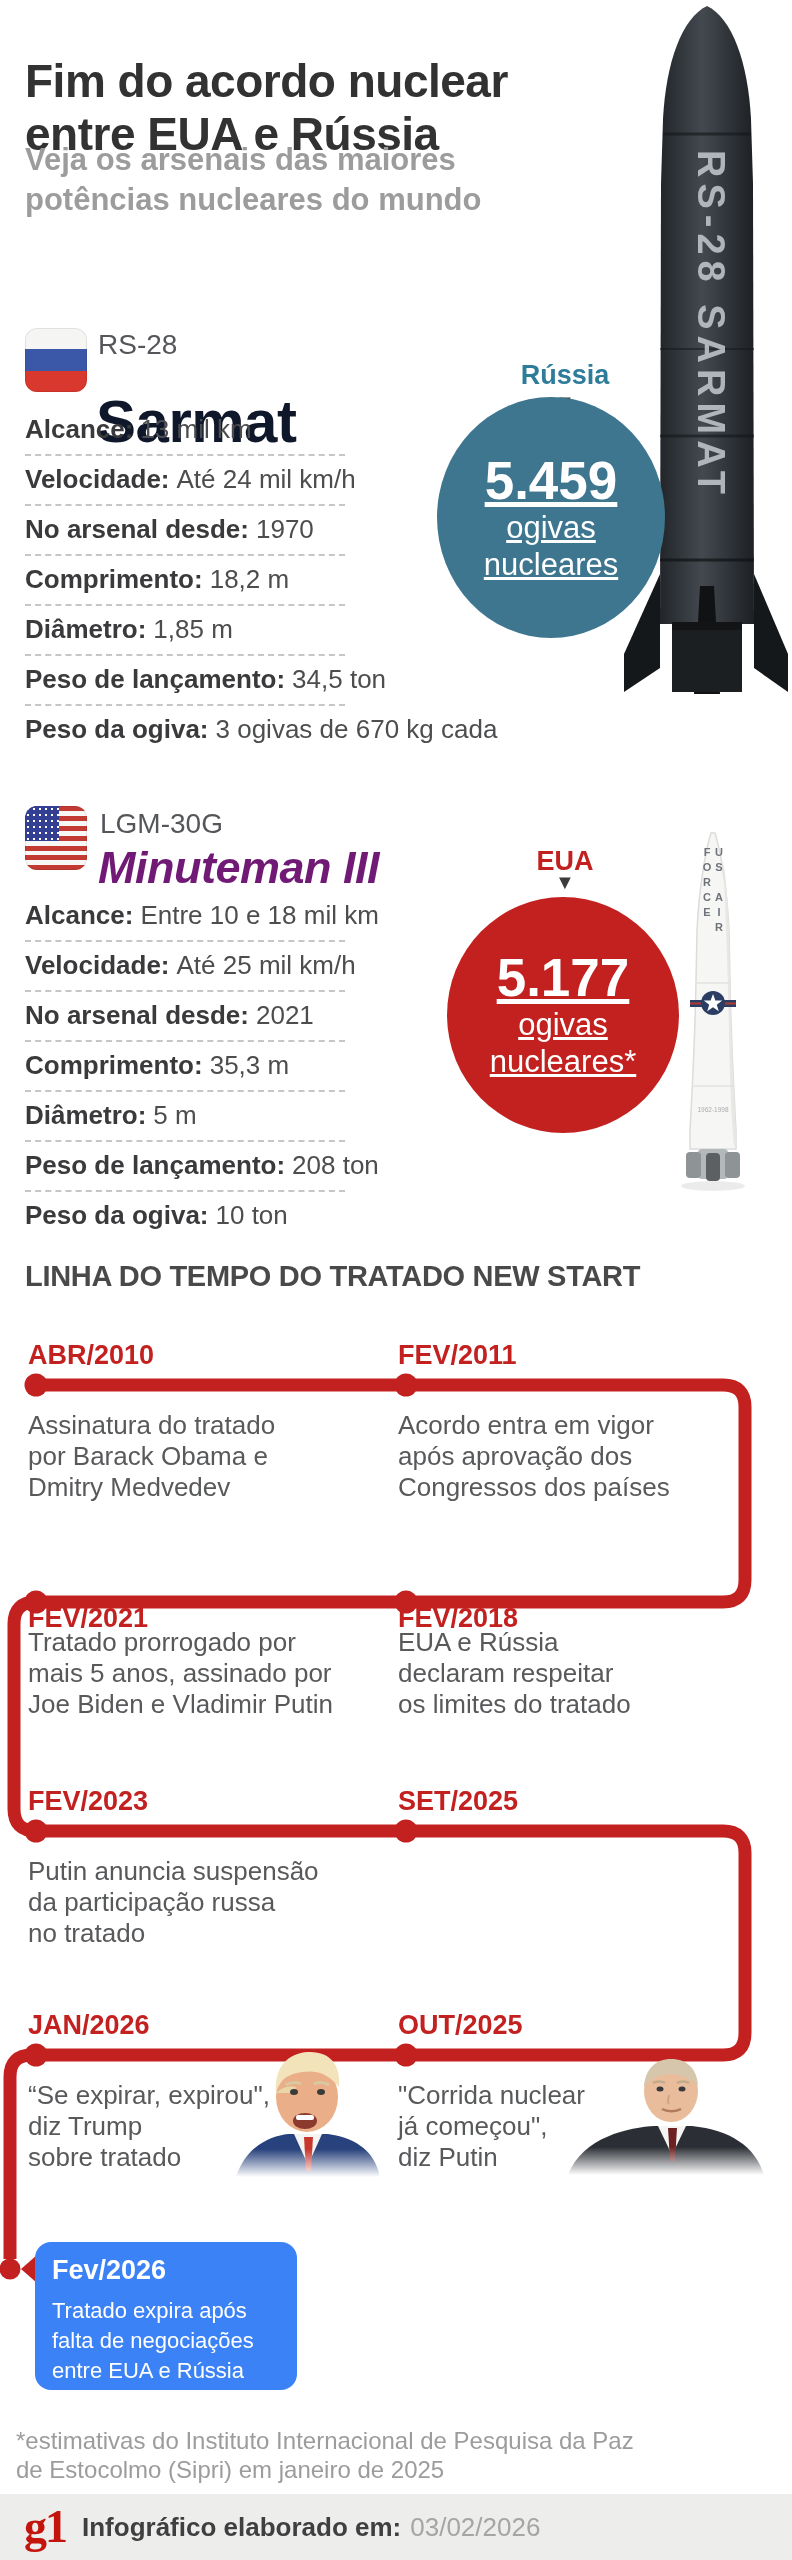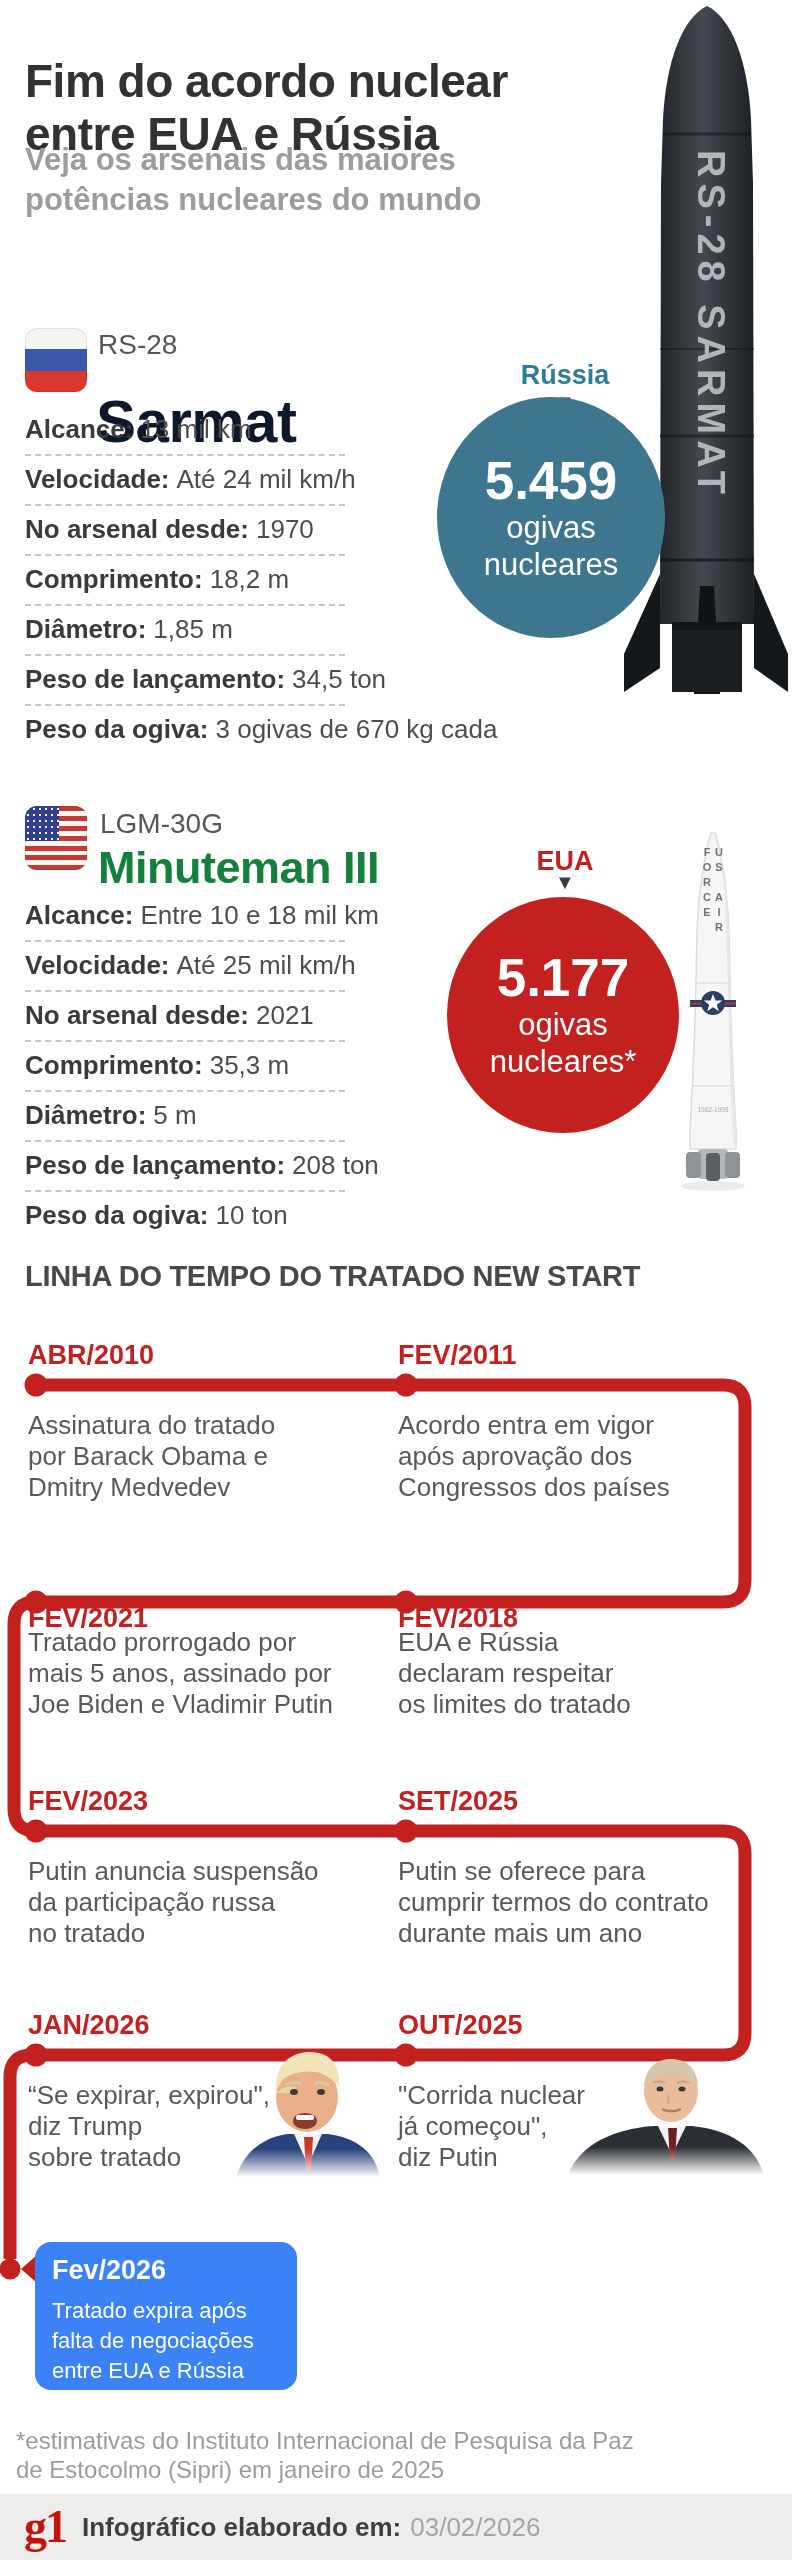--- a/index.html
+++ b/index.html
@@ -14,35 +14,35 @@
   .flag{width:62px;height:64px;border-radius:12px;overflow:hidden;box-shadow:inset 0 0 0 1px rgba(0,0,0,.08);}
   .flag-ru{left:25px;top:328px;background:linear-gradient(180deg,#f5f5f3 0 33.4%,#3b57a8 33.4% 66.7%,#d8382d 66.7% 100%);}
   .flag-us{left:25px;top:806px;background:repeating-linear-gradient(180deg,#c23a31 0 4.95px,#f7f7f5 4.95px 9.9px);}
   .flag-us .canton{position:absolute;left:0;top:0;width:34px;height:35px;background-color:#333f92;
       background-image:radial-gradient(circle,#ffffff 0.9px,transparent 1.1px);background-size:6px 6px;}
   .code{font-size:28px;color:#54565a;}
   .code-ru{left:98px;top:329px;}
   .code-us{left:100px;top:808px;}
   .mname{font-weight:bold;letter-spacing:-0.5px;}
   .name-ru{left:96px;top:364px;font-size:60px;color:#0f172a;margin-top:23px;}
-  .name-us{left:98px;top:842px;font-size:45px;color:#15803d;}
+  .name-us{left:98px;top:842px;font-size:45px;color:#701a75;font-style:italic;}
   
   .stats{left:25px;width:320px;}
   .stats-ru{top:406px;} .stats-us{top:892px;}
   .stat-row{padding:8px 0 9px 0;border-bottom:2px dashed #c6c6c6;font-size:26px;white-space:nowrap;color:#4c4d4f;}
   .stat-row.last{border-bottom:none;}
   .stat-row b{color:#3a3a3c;margin-right:7px;}
   
   .country-label{width:150px;text-align:center;font-size:27px;font-weight:bold;}
   .cl-ru{left:490px;top:360px;color:#2d7c99;}
   .cl-us{left:490px;top:846px;color:#c32120;}
   .pointer{width:150px;text-align:center;font-size:20px;color:#3b3b3b;line-height:20px;}
   .pt-ru{left:490px;top:392px;} .pt-us{left:490px;top:872px;}
   .bubble{border-radius:50%;display:flex;flex-direction:column;align-items:center;justify-content:center;
-          color:#fff;text-align:center;z-index:3;}
+          color:#fff;text-align:center;z-index:3;text-decoration:underline;}
   .bubble .num{font-size:53px;font-weight:bold;line-height:56px;}
   .bubble .cap{font-size:31px;line-height:37px;white-space:pre-line;}
   .bub-ru{left:437px;top:397px;width:228px;height:241px;background:#3e7690;}
   .bub-us{left:447px;top:897px;width:232px;height:236px;background:#c32120;}
   
   .missile{z-index:1;}
   .sarmat-label{left:732px;top:150px;width:430px;transform:rotate(90deg);transform-origin:0 0;
       font-size:38px;font-weight:bold;letter-spacing:6px;color:rgba(188,194,197,.9);white-space:nowrap;z-index:2;}
   .usaf-letters{left:701px;top:846px;height:170px;writing-mode:vertical-rl;text-orientation:upright;
       font-size:11px;font-weight:bold;letter-spacing:3px;color:#6f747a;z-index:2;}
@@ -200,23 +200,20 @@
   <div class="abs tl-date c2 d2">FEV/2018</div>
   <div class="abs tl-text c2 t2">EUA e Rússia
 declaram respeitar
 os limites do tratado</div>
 
   <div class="abs tl-date c1 d3">FEV/2023</div>
   <div class="abs tl-text c1 t3">Putin anuncia suspensão
 da participação russa
 no tratado</div>
   <div class="abs tl-date c2 d3">SET/2025</div>
-  <div class="abs tl-text c2 t3">Putin se oferece para
-cumprir termos do contrato
-durante mais um ano</div>
 
   <div class="abs tl-date c1 d4">JAN/2026</div>
   <div class="abs tl-text c1 t4">“Se expirar, expirou",
 diz Trump
 sobre tratado</div>
   <div class="abs tl-date c2 d4">OUT/2025</div>
   <div class="abs tl-text c2 t4">"Corrida nuclear
 já começou",
 diz Putin</div>
 

